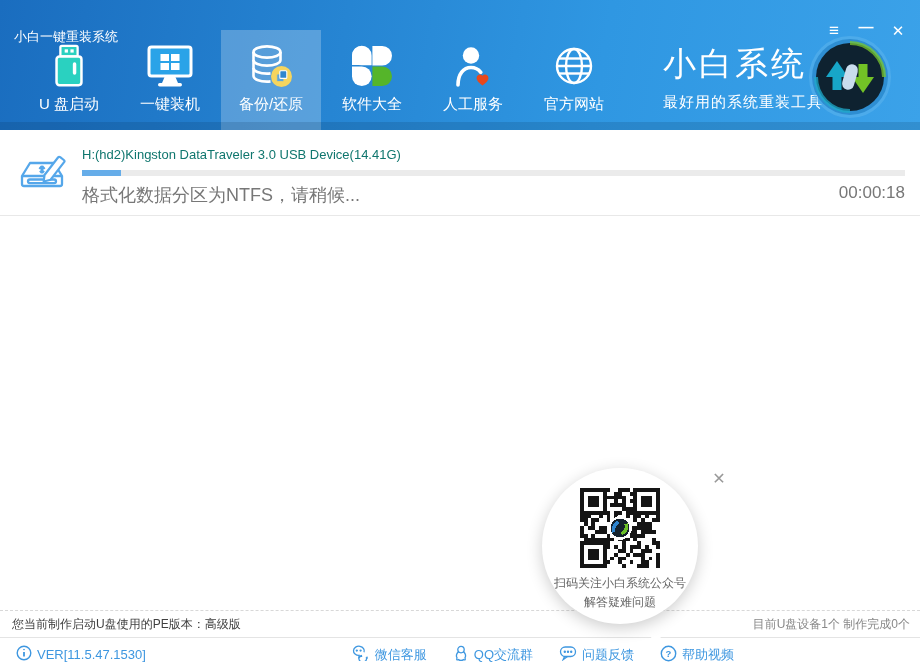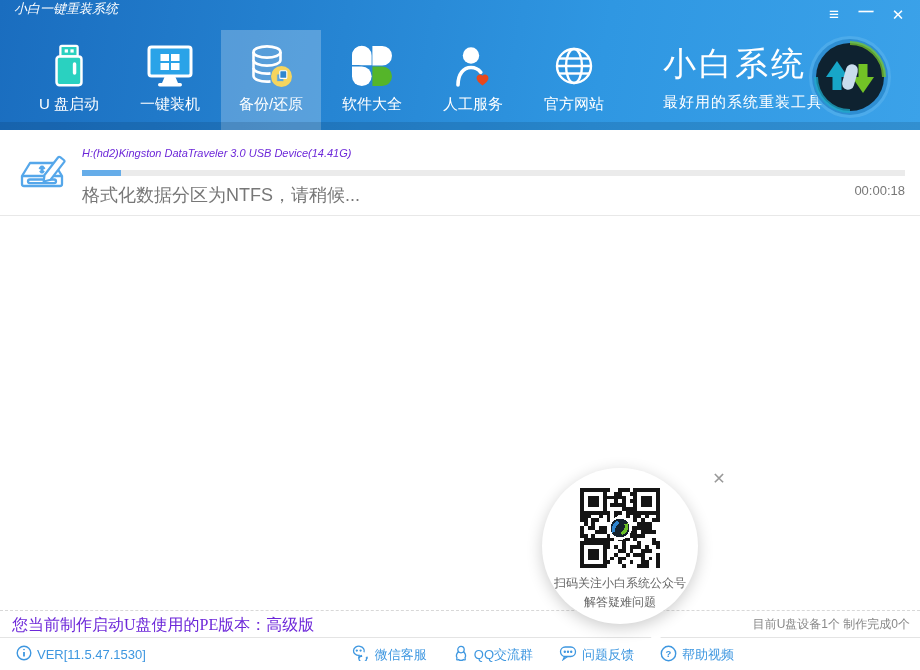--- a/index.html
+++ b/index.html
@@ -2,21 +2,21 @@
 <html><head>
 <meta charset="utf-8">
 <style>
   * { box-sizing: border-box; margin: 0; padding: 0; }
   html,body { font-family: "Liberation Sans", "DejaVu Sans", sans-serif; }
   #window { position: relative; width: 920px; height: 670px; background:#fff; overflow:hidden; }
 
   
   .header { position:absolute; top:0; left:0; width:920px; height:130px;
             background: linear-gradient(100deg,#1a6dbf 0%,#2f97e2 65%,#3ba2e9 100%); }
-  .titlebar { position:absolute; top:0; left:0; right:0; height:30px; display:flex; align-items:flex-start;font-style:italic; }
+  .titlebar { position:absolute; top:16px; left:0; right:0; height:30px; display:flex; align-items:flex-end; }
   .titlebar .title { color:#fff; font-size:13px; margin-left:14px; }
   .win-controls { position:absolute; right:6px; top:0; height:30px; display:flex; align-items:center; }
   .win-btn { width:32px; height:30px; color:#fff; text-align:center; line-height:30px; font-size:15px; cursor:pointer; }
   .win-btn.menu { font-size:17px; font-weight:bold; }
   .win-btn.min  { line-height:22px; font-weight:bold; }
 
   .tabs { position:absolute; top:30px; left:19px; height:100px; display:flex; }
   .tab { width:100px; height:100px; margin-right:1px; display:flex; flex-direction:column;
          align-items:center; padding-top:11px; cursor:pointer; }
   .tab.active { background: rgba(255,255,255,0.24); }
@@ -27,41 +27,41 @@
 
   .brand { position:absolute; left:663px; top:42px; color:#fff; }
   .brand-name { font-size:33px; letter-spacing:3px; font-weight:400; }
   .brand-tagline { font-size:15px; letter-spacing:1px; margin-top:6px; }
   .brand-logo { position:absolute; left:808px; top:35px; }
 
   
   .progress-panel { position:absolute; top:130px; left:0; width:920px; height:86px; background:#fff;
                     border-bottom:1px solid #e8e8e8; }
   .disk-icon { position:absolute; left:16px; top:15px; }
-  .device-name { position:absolute; left:82px; top:17px; font-size:11px; color:#6d28d9;font-style:italic; }
+  .device-name { position:absolute; left:82px; top:17px; font-size:13px; color:#0f766e; }
   .pbar { position:absolute; left:82px; top:40px; width:823px; height:6px; background:#ebebeb; }
   .pbar-fill { height:6px; background:#66ade9; width:0; }
   .pstatus { position:absolute; left:82px; top:53px; font-size:18px; color:#777; }
-  .ptime { position:absolute; right:15px; top:53px; font-size:13px; color:#777; }
+  .ptime { position:absolute; right:15px; top:53px; font-size:17px; color:#777; }
 
   
   .qr-bubble { position:absolute; left:542px; top:468px; width:156px; height:156px; border-radius:50%;
                background:#fff; box-shadow:0 4px 16px rgba(0,0,0,0.20); z-index:20; text-align:center; }
   .qr-tail { position:absolute; left:644px; top:614px; width:28px; height:36px; background:#fff;
              clip-path:polygon(2% 0,100% 0,38% 100%); z-index:19;
              filter:drop-shadow(0 3px 3px rgba(0,0,0,0.12)); }
   .qr-img { margin-top:20px; }
   .qr-text { font-size:12px; color:#666; line-height:18.5px; margin-top:2px; }
   .qr-close { position:absolute; left:709px; top:469px; width:20px; height:20px; color:#999;
               font-size:16px; line-height:20px; text-align:center; cursor:pointer; z-index:21; }
 
   
   .statusrow { position:absolute; top:610px; left:0; width:920px; height:28px; background:#fff;
                border-top:1px dashed #d8d8d8; border-bottom:1px solid #e4e4e4; z-index:5; }
-  .statusrow .left { position:absolute; left:12px; top:0; line-height:27px; font-size:16px; color:#6d28d9;font-family:Liberation Serif, serif; }
+  .statusrow .left { position:absolute; left:12px; top:0; line-height:27px; font-size:12px; color:#404040; }
   .statusrow .right { position:absolute; right:10px; top:0; line-height:27px; font-size:12px; color:#888; }
 
   
   .footer { position:absolute; top:639px; left:0; width:756px; height:31px; background:#fff; }
   .ver { position:absolute; left:16px; top:0; height:31px; display:flex; align-items:center; gap:5px;
          color:#3e97e0; font-size:13px; cursor:pointer; }
   .flinks { position:absolute; right:22px; top:0; height:31px; display:flex; align-items:center; gap:26px; }
   .flink { display:flex; align-items:center; gap:5px; color:#3e97e0; font-size:13px; cursor:pointer; white-space:nowrap; }
 </style>
 </head>

